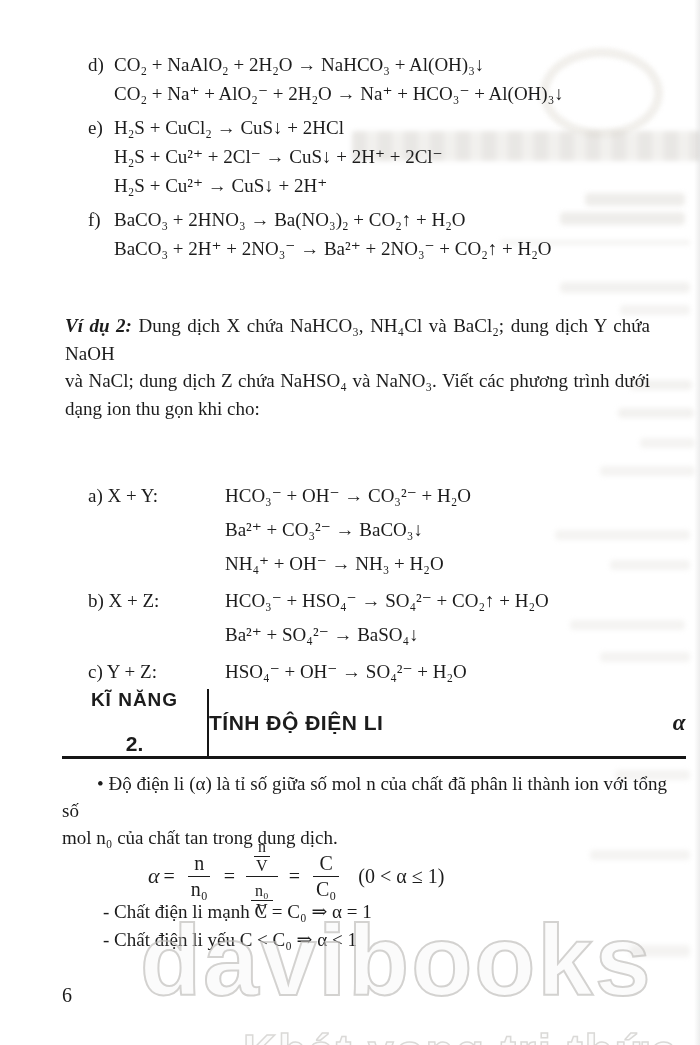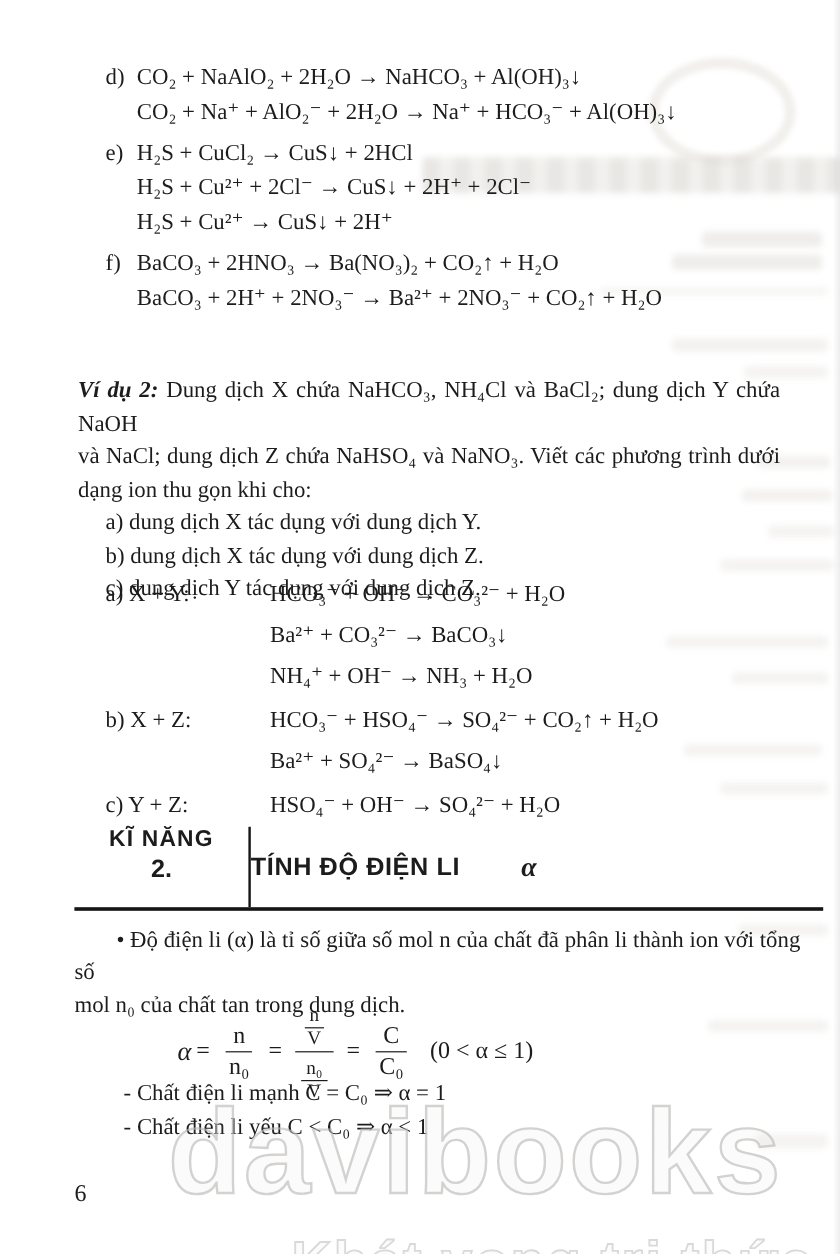--- a/index.html
+++ b/index.html
@@ -24,26 +24,26 @@
   .vd-label{font-weight:bold;font-style:italic;}
   .ex-items{margin-left:23px;}
   .giai{width:100%;text-align:center;font-weight:bold;font-style:italic;font-size:20px;margin-top:3px;}
   
   .solution{top:479px;left:88px;font-size:19px;}
   .sol-row{display:flex;line-height:34px;white-space:nowrap;}
   .sol-row .slbl{width:137px;flex:0 0 137px;}
   .sol-gap{margin-top:3px;}
   
   .skillbox{top:689px;left:62px;width:624px;height:67px;display:flex;border-bottom:3.5px solid #151515;}
-  .skill-kicker{flex:0 0 145px;display:flex;flex-direction:column;align-items:center;justify-content:flex-start;
+  .skill-kicker{flex:0 0 145px;display:flex;flex-direction:column;align-items:center;justify-content:space-between;
     font-family:"Liberation Sans","DejaVu Sans",sans-serif;font-weight:bold;}
   .skill-kicker .k1{font-size:19px;letter-spacing:1px;}
   .skill-kicker .k2{font-size:21px;margin-top:2px;}
-  .skill-title{flex:1;border-left:2px solid #151515;display:flex;align-items:center;justify-content:flex-start;
-    font-family:"Liberation Sans","DejaVu Sans",sans-serif;font-weight:bold;font-size:21px;letter-spacing:.5px;gap:44px;}
+  .skill-title{flex:1;border-left:2px solid #151515;display:flex;align-items:center;justify-content:space-between;
+    font-family:"Liberation Sans","DejaVu Sans",sans-serif;font-weight:bold;font-size:21px;letter-spacing:.5px;}
   .skill-title .alpha{font-family:"Liberation Serif","DejaVu Serif",serif;font-style:italic;font-size:23px;margin-left:7px;font-weight:bold;}
   
   .definition{top:770px;left:62px;width:624px;font-size:19px;line-height:27px;}
   .definition p{margin:0;}
   
   .formula{top:826px;left:148px;height:100px;display:flex;align-items:center;font-size:20px;}
   .frac{display:inline-flex;flex-direction:column;align-items:center;margin:0 6px;}
   .frac .num{padding:0 6px 1px 6px;border-bottom:1.5px solid #1c1c1c;text-align:center;}
   .frac .den{padding:1px 6px 0 6px;text-align:center;}
   .mini{font-size:16px;margin:0;}
@@ -123,25 +123,20 @@
   <div class="eq-row">
       <span class="lbl"></span>
       <span>BaCO₃ + 2H⁺ + 2NO₃⁻ → Ba²⁺ + 2NO₃⁻ + CO₂↑ + H₂O</span>
     </div>
 </div>
 
 <div class="abs example">
   <p class="jline"><span class="vd-label">Ví dụ 2:</span> <span>Dung dịch X chứa NaHCO₃, NH₄Cl và BaCl₂; dung dịch Y chứa NaOH</span></p>
   <p class="jline">và NaCl; dung dịch Z chứa NaHSO₄ và NaNO₃. Viết các phương trình dưới</p>
   <p>dạng ion thu gọn khi cho:</p>
-  <div class="ex-items">
-    <p>a) dung dịch X tác dụng với dung dịch Y.</p>
-    <p>b) dung dịch X tác dụng với dung dịch Z.</p>
-    <p>c) dung dịch Y tác dụng với dung dịch Z.</p>
-  </div>
 </div>
 
 <div class="abs solution">
   <div class="sol-row">
       <span class="slbl">a) X + Y:</span>
       <span>HCO₃⁻ + OH⁻ → CO₃²⁻ + H₂O</span>
     </div>
   <div class="sol-row">
       <span class="slbl"></span>
       <span>Ba²⁺ + CO₃²⁻ → BaCO₃↓</span>

